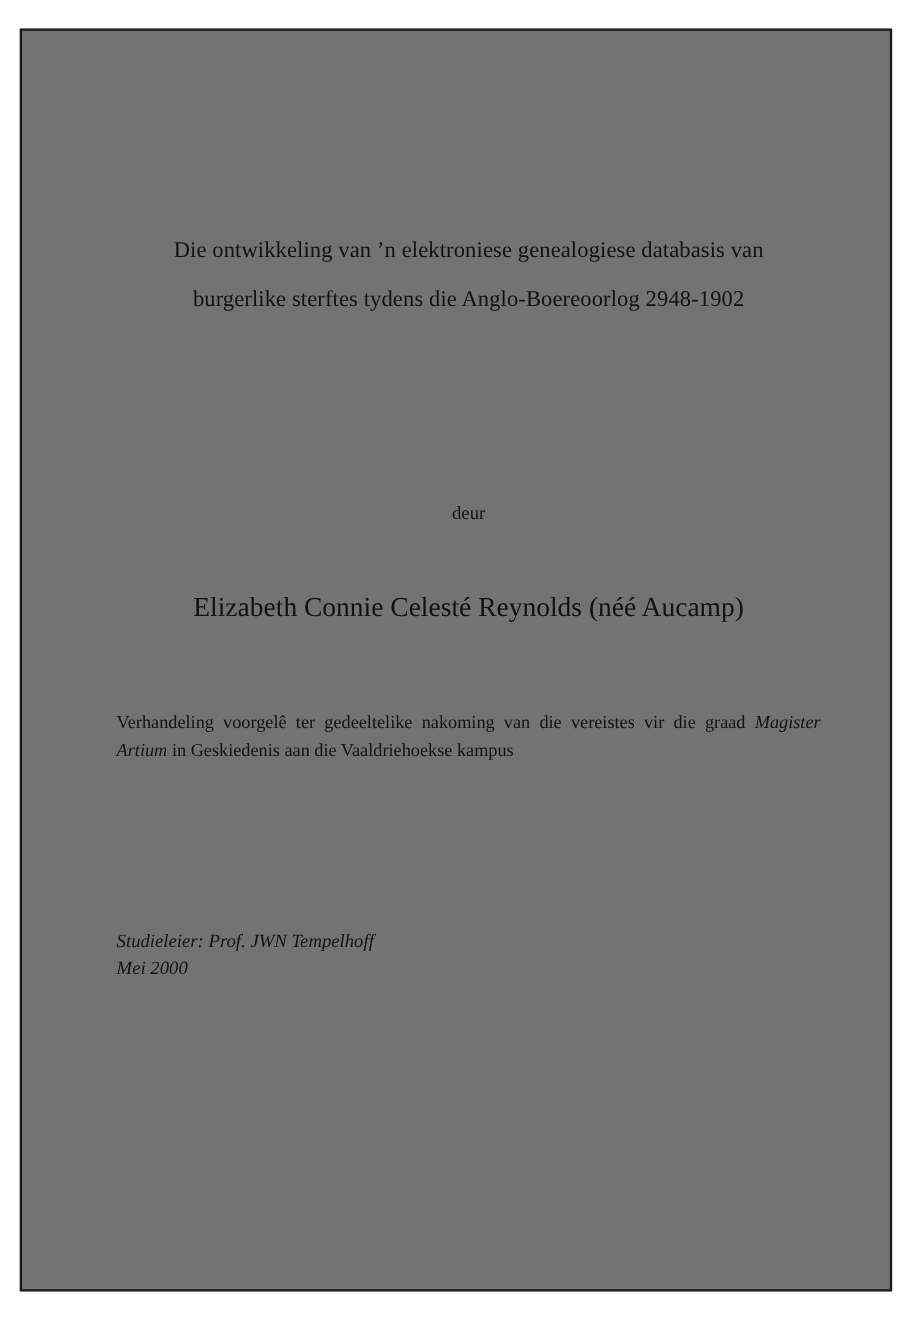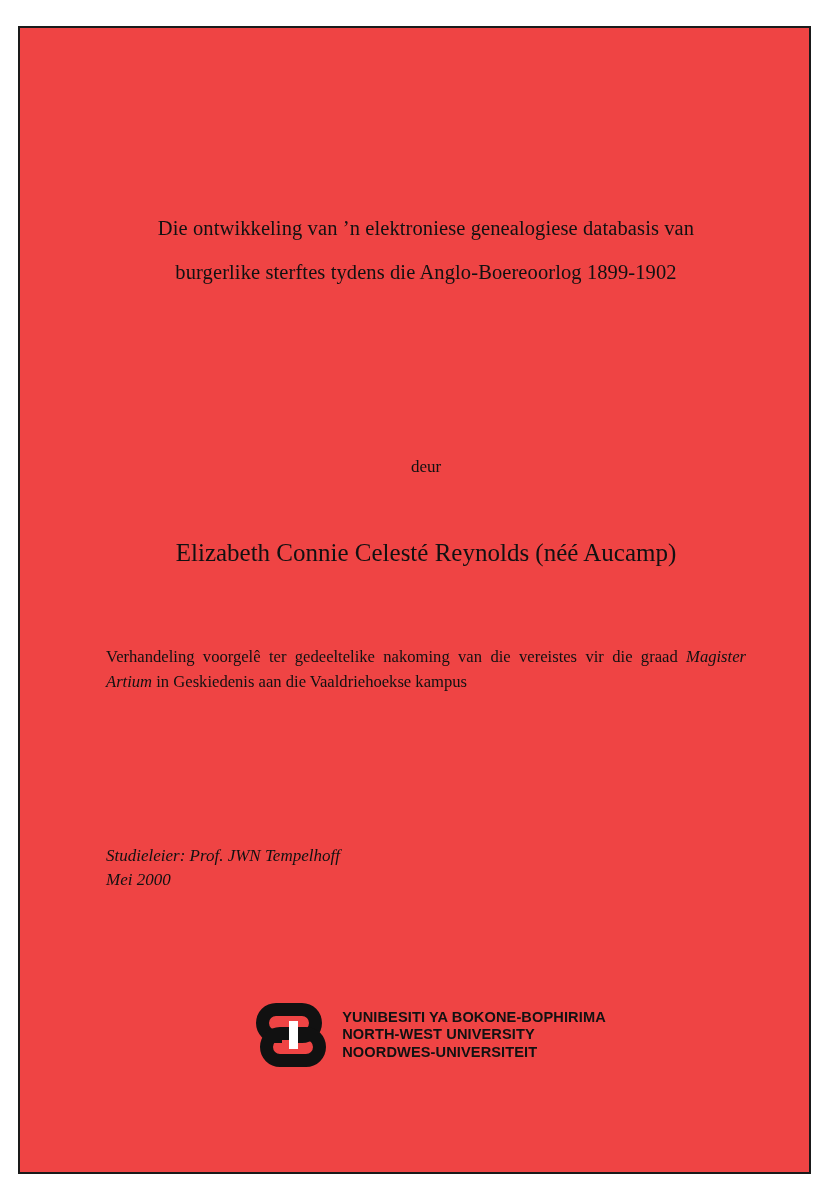--- a/index.html
+++ b/index.html
@@ -22,21 +22,21 @@
   }
   
   .page-frame {
     position: absolute;
     left: 18px;
     top: 26px;
     width: 793px;
     height: 1148px;
     border: 2px solid #1a1a1a;
     box-sizing: border-box;
-    background: #ef4444;
+    background: #737373;
   }
   .content {
     position: absolute;
     left: 86px;
     top: 178px;
     width: 640px;
   }
   .title {
     text-align: center;
     font-size: 20.5px;
@@ -109,45 +109,33 @@
 </head>
 <body>
 
 <div class="page">
   <div class="page-frame">
 
     <div class="content">
 
       <div class="title">
         <span class="line">Die ontwikkeling van ’n elektroniese genealogiese databasis van</span>
-        <span class="line">burgerlike sterftes tydens die Anglo-Boereoorlog 1899-1902</span>
+        <span class="line">burgerlike sterftes tydens die Anglo-Boereoorlog 2948-1902</span>
       </div>
 
       <div class="byword">deur</div>
 
       <div class="author">Elizabeth Connie Celesté Reynolds (néé Aucamp)</div>
 
       <div class="statement">
         <span>Verhandeling voorgelê ter gedeeltelike nakoming van die vereistes vir die graad </span><em>Magister Artium</em><span> in Geskiedenis aan die Vaaldriehoekse kampus</span>
       </div>
 
       <div class="supervisor-block">
         <span class="supervisor">Studieleier: Prof. JWN Tempelhoff</span>
         <span class="date">Mei 2000</span>
       </div>
 
     </div>
 
-    <div class="logo-row">
-      <svg class="logo-mark" viewBox="0 0 88 72" aria-hidden="true">
-        <path fill="#111111" d="M30 4 h26 a20 20 0 0 1 0 40 h-8 v-13 h8 a7 7 0 0 0 0 -14 h-26 a7 7 0 0 0 0 14 h6 v13 h-6 a20 20 0 0 1 0 -40 z"></path>
-        <path fill="#111111" d="M34 28 h26 a20 20 0 0 1 0 40 h-26 a20 20 0 0 1 0 -40 z m0 13 a7 7 0 0 0 0 14 h26 a7 7 0 0 0 0 -14 z"></path>
-        <rect fill="#ffffff" x="43" y="22" width="9" height="28"></rect>
-      </svg>
-      <div class="logo-text">
-        <span>YUNIBESITI YA BOKONE-BOPHIRIMA</span>
-        <span>NORTH-WEST UNIVERSITY</span>
-        <span>NOORDWES-UNIVERSITEIT</span>
-      </div>
-    </div>
 
   </div>
 </div>
 
 </body></html>

